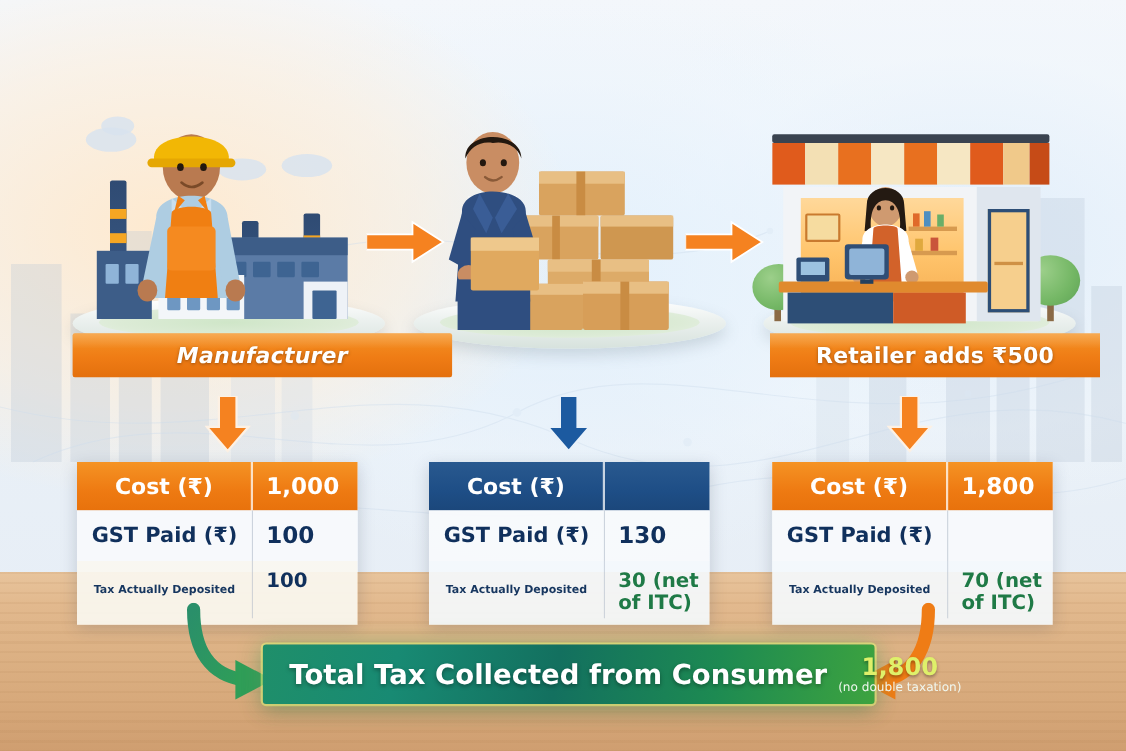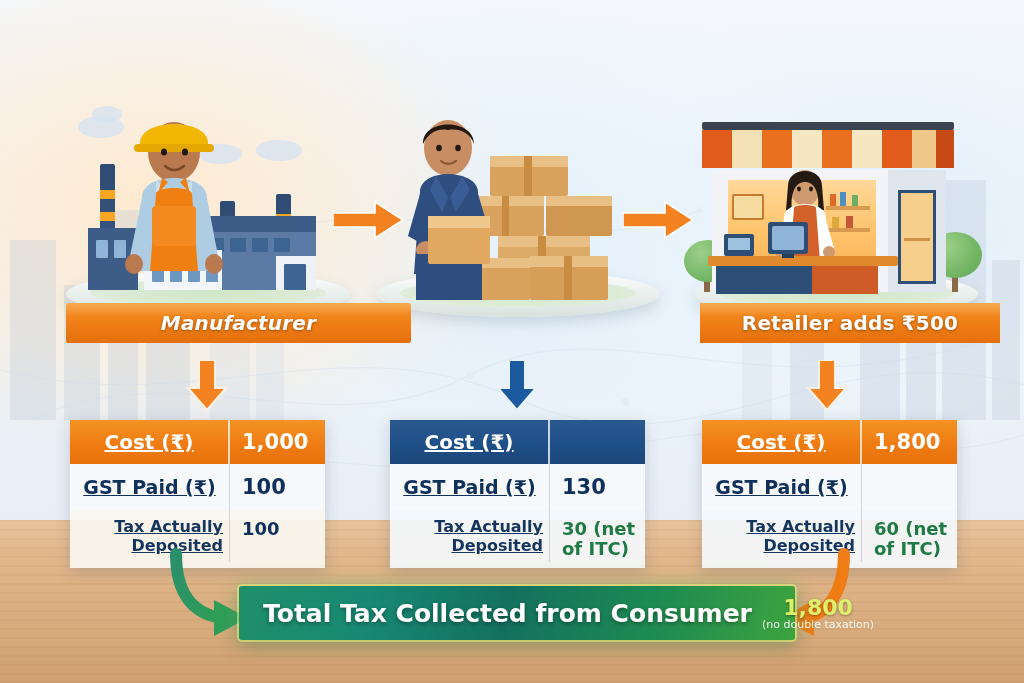--- a/index.html
+++ b/index.html
@@ -107,38 +107,38 @@
 
   
   .tbl{position:absolute;top:420px;width:255px;
        box-shadow:0 4px 14px rgba(60,70,90,.22);}
   .tbl-1{left:70px;}
   .tbl-2{left:390px;}
   .tbl-3{left:702px;}
 
   .trow{display:flex;align-items:stretch;}
   .tcell-l{flex:0 0 160px;display:flex;align-items:center;justify-content:center;
-    padding:0 6px;box-sizing:border-box;text-align:right;text-decoration:underline;}
+    padding:0 6px;box-sizing:border-box;text-align:left;}
   .tcell-r{flex:1;display:flex;align-items:center;padding-left:12px;box-sizing:border-box;}
 
   .hdr{height:44px;color:#fff;font-family:"DejaVu Sans", sans-serif;}
   .hdr .tcell-l{font-size:20px;font-weight:bold;border-right:2px solid rgba(255,255,255,.75);}
   .hdr .tcell-r{font-size:21px;font-weight:bold;}
   .hdr-orange{background:linear-gradient(180deg,#f59324 0%,#ee7a12 60%,#e8720c 100%);}
   .hdr-blue{background:linear-gradient(180deg,#29598f 0%,#1e4e86 60%,#1b477b 100%);}
 
   .row2{height:46px;background:rgba(248,250,252,.94);
     font-family:"DejaVu Sans", sans-serif;color:#10305c;}
   .row2 .tcell-l{font-size:19px;font-weight:bold;border-right:1px solid rgba(170,180,195,.55);}
   .row2 .tcell-r{font-size:21px;font-weight:bold;}
 
   .row3{min-height:52px;padding-bottom:6px;background:rgba(250,247,240,.92);
     font-family:"DejaVu Sans", sans-serif;color:#16365f;}
   .tbl-2 .row3,.tbl-3 .row3{background:rgba(244,249,252,.92);}
-  .row3 .tcell-l{font-size:16px;font-weight:bold;border-right:1px solid rgba(170,180,195,.5);}
+  .row3 .tcell-l{font-size:10px;font-weight:bold;border-right:1px solid rgba(170,180,195,.5);}
   .row3 .tcell-r{font-size:18px;font-weight:bold;align-items:flex-start;padding-top:9px;line-height:1.12;}
   .green-val{color:#1f7a46;}
   .dark-val{color:#10305c;}
 
   
   .total{
     position:absolute;left:239px;top:586px;width:556px;height:54px;
     border-radius:3px;
     background:linear-gradient(100deg,#1f8f6a 0%, #188a73 22%, #13705f 48%, #1d8a52 74%, #3da33f 100%);
     box-shadow:0 0 0 2px rgba(235,245,120,.55), 0 0 22px rgba(120,200,120,.45), 0 6px 18px rgba(40,70,50,.35);
@@ -436,21 +436,21 @@
       <div class="tcell-l">Cost (₹)</div>
       <div class="tcell-r">1,800</div>
     </div>
     <div class="trow row2">
       <div class="tcell-l">GST Paid (₹)</div>
     </div>
     <div class="trow row3">
       <div class="tcell-l">Tax Actually Deposited</div>
       <div class="tcell-r">
         <span class="green-val">
-          <span>60 (net</span><br>
+          <span>70 (net</span><br>
           <span>of ITC)</span>
         </span>
       </div>
     </div>
   </div>
 
   <svg class="curve" style="left:96px;top:548px;width:170px;height:90px;" viewBox="0 0 170 90">
     <defs>
       <linearGradient id="gcurve" x1="0" y1="0" x2="1" y2="1">
         <stop offset="0%" stop-color="#2a8f6a"></stop>

